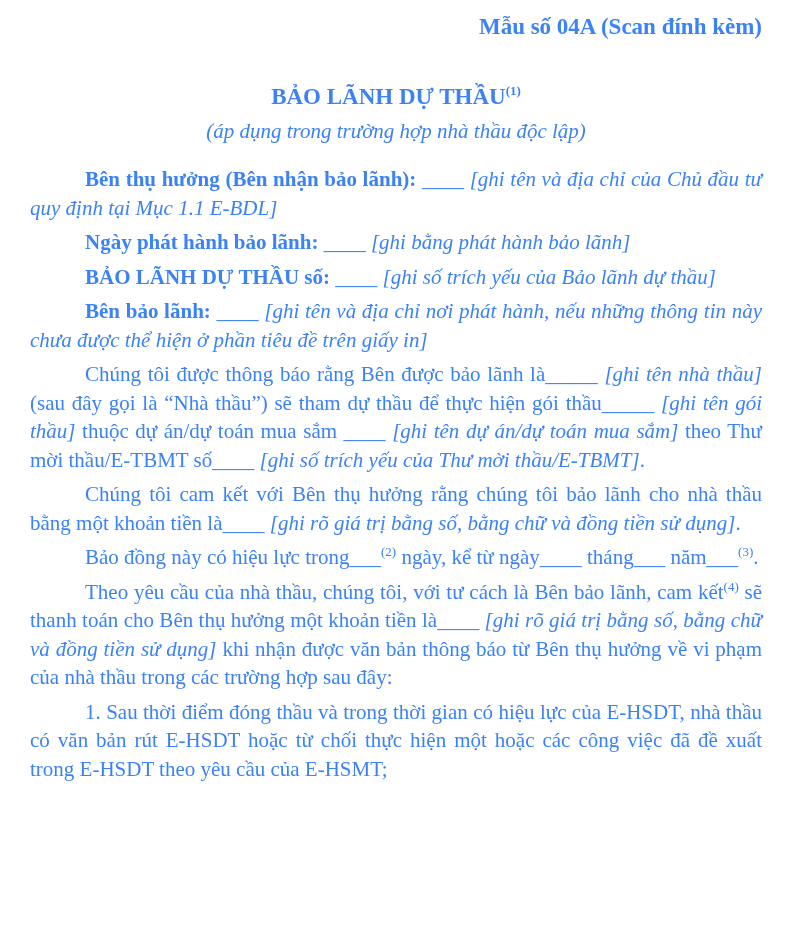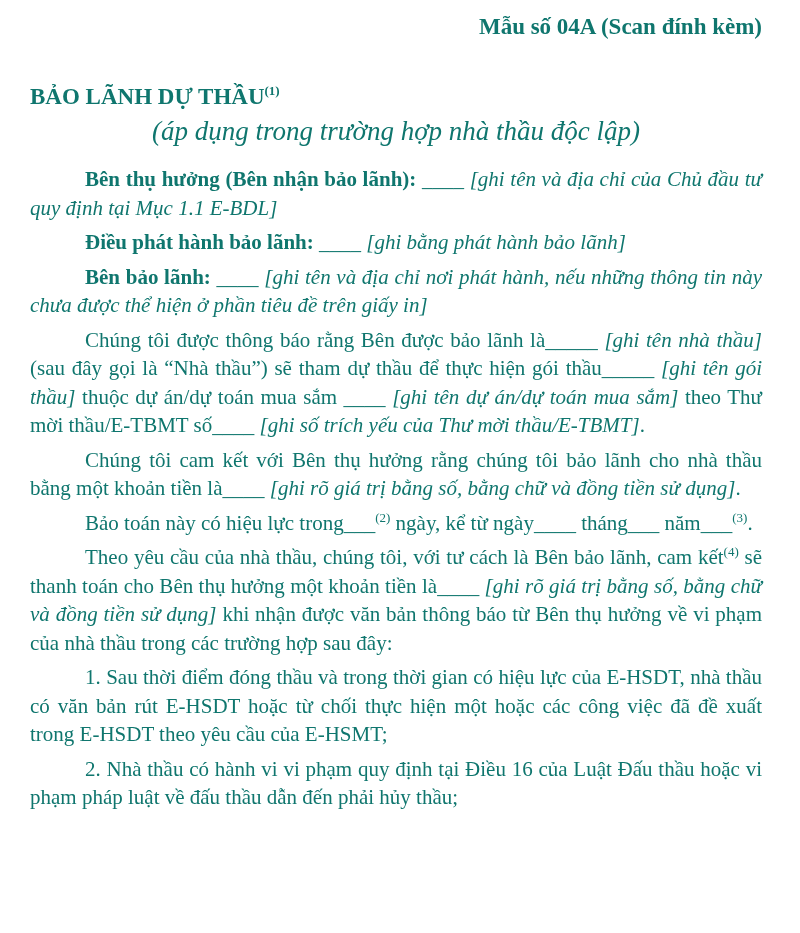--- a/index.html
+++ b/index.html
@@ -6,43 +6,43 @@
     margin: 0;
     padding: 0;
     background: #ffffff;
   }
   .page {
     position: relative;
     width: 800px;
     height: 933px;
     box-sizing: border-box;
     background: #ffffff;
-    color: #0f766e;
+    color: #3b82f6;
     font-family: "Liberation Serif", "DejaVu Serif", serif;
     padding: 12px 38px 0 30px;
     overflow: hidden;
   }
   .form-number {
     text-align: right;
     font-weight: 700;
     font-size: 23px;
     line-height: 30px;
   }
   .doc-title {
     margin-top: 40px;
-    text-align: left;
+    text-align: center;
     font-weight: 700;
     font-size: 23px;
     line-height: 30px;
   }
   .doc-subtitle {
     margin-top: 5px;
     text-align: center;
     font-style: italic;
-    font-size: 27px;
+    font-size: 21px;
     line-height: 29px;
   }
   .doc-body {
     margin-top: 19px;
     font-size: 21px;
     line-height: 28.5px;
     text-align: justify;
   }
   .para {
     margin: 4px 0 6px 0;
@@ -66,23 +66,23 @@
   <div class="form-number">Mẫu số 04A (Scan đính kèm)</div>
 
   <div class="doc-title">
     <span>BẢO LÃNH DỰ THẦU</span><span class="sup">(1)</span>
   </div>
 
   <div class="doc-subtitle">(áp dụng trong trường hợp nhà thầu độc lập)</div>
 
   <div class="doc-body">
       <p class="para"><span class="b">Bên thụ hưởng (Bên nhận bảo lãnh):</span><span class="n">  ____ </span><span class="i">[ghi tên và địa chỉ của Chủ đầu tư quy định tại Mục 1.1 E-BDL]</span></p>
-      <p class="para"><span class="b">Điều phát hành bảo lãnh:</span><span class="n"> ____ </span><span class="i">[ghi bằng phát hành bảo lãnh]</span></p>
+      <p class="para"><span class="b">Ngày phát hành bảo lãnh:</span><span class="n"> ____ </span><span class="i">[ghi bằng phát hành bảo lãnh]</span></p>
+      <p class="para"><span class="b">BẢO LÃNH DỰ THẦU số:</span><span class="n"> ____ </span><span class="i">[ghi số trích yếu của Bảo lãnh dự thầu]</span></p>
       <p class="para"><span class="b">Bên bảo lãnh:</span><span class="n"> ____ </span><span class="i">[ghi tên và địa chỉ nơi phát hành, nếu những thông tin này chưa được thể hiện ở phần tiêu đề trên giấy in]</span></p>
       <p class="para"><span class="n">Chúng tôi được thông báo rằng Bên được bảo lãnh là_____ </span><span class="i">[ghi tên nhà thầu]</span><span class="n"> (sau đây gọi là “Nhà thầu”) sẽ tham dự thầu để thực hiện gói thầu_____ </span><span class="i">[ghi tên gói thầu]</span><span class="n"> thuộc dự án/dự toán mua sắm ____ </span><span class="i">[ghi tên dự án/dự toán mua sắm]</span><span class="n"> theo Thư mời thầu/E-TBMT số____ </span><span class="i">[ghi số trích yếu của Thư mời thầu/E-TBMT]</span><span class="n">.</span></p>
       <p class="para"><span class="n">Chúng tôi cam kết với Bên thụ hưởng rằng chúng tôi bảo lãnh cho nhà thầu bằng một khoản tiền là____ </span><span class="i">[ghi rõ giá trị bằng số, bằng chữ và đồng tiền sử dụng]</span><span class="n">.</span></p>
-      <p class="para"><span class="n">Bảo toán này có hiệu lực trong___</span><span class="sup">(2)</span><span class="n"> ngày, kể từ ngày____ tháng___ năm___</span><span class="sup">(3)</span><span class="n">.</span></p>
+      <p class="para"><span class="n">Bảo đồng này có hiệu lực trong___</span><span class="sup">(2)</span><span class="n"> ngày, kể từ ngày____ tháng___ năm___</span><span class="sup">(3)</span><span class="n">.</span></p>
       <p class="para"><span class="n">Theo yêu cầu của nhà thầu, chúng tôi, với tư cách là Bên bảo lãnh, cam kết</span><span class="sup">(4)</span><span class="n"> sẽ thanh toán cho Bên thụ hưởng một khoản tiền là____ </span><span class="i">[ghi rõ giá trị bằng số, bằng chữ và đồng tiền sử dụng]</span><span class="n"> khi nhận được văn bản thông báo từ Bên thụ hưởng về vi phạm của nhà thầu trong các trường hợp sau đây:</span></p>
       <p class="para"><span class="n">1. Sau thời điểm đóng thầu và trong thời gian có hiệu lực của E-HSDT, nhà thầu có văn bản rút E-HSDT hoặc từ chối thực hiện một hoặc các công việc đã đề xuất trong E-HSDT theo yêu cầu của E-HSMT;</span></p>
-      <p class="para"><span class="n">2. Nhà thầu có hành vi vi phạm quy định tại Điều 16 của Luật Đấu thầu hoặc vi phạm pháp luật về đấu thầu dẫn đến phải hủy thầu;</span></p>
     </div>
 
 </div>
 
 </body></html>

